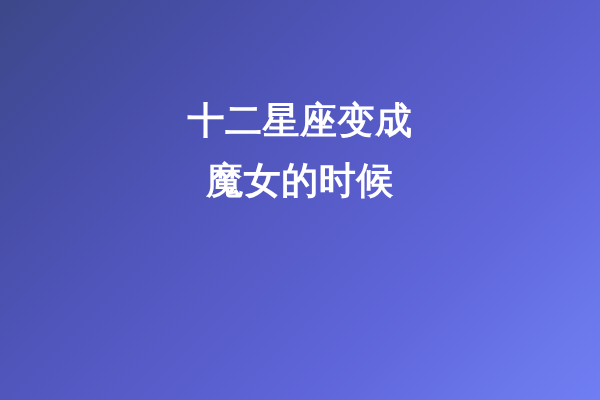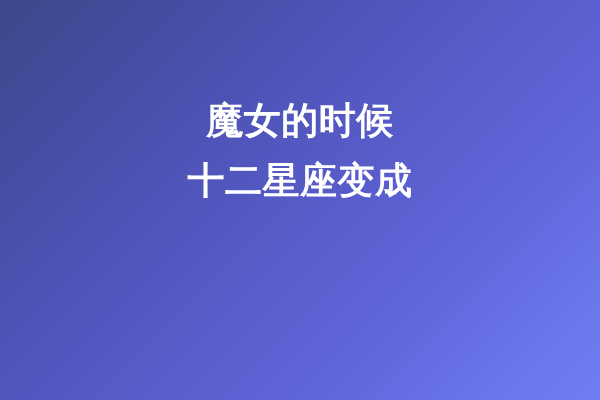--- a/index.html
+++ b/index.html
@@ -58,16 +58,16 @@
     text-align: center;
     white-space: nowrap;
     -webkit-font-smoothing: antialiased;
   }
 </style>
 </head>
 <body>
 
 <div class="card">
   <div class="title-block">
+    <div class="title-line">十二星座变成</div>
     <div class="title-line">魔女的时候</div>
-    <div class="title-line">十二星座变成</div>
   </div>
 </div>
 
 </body></html>

